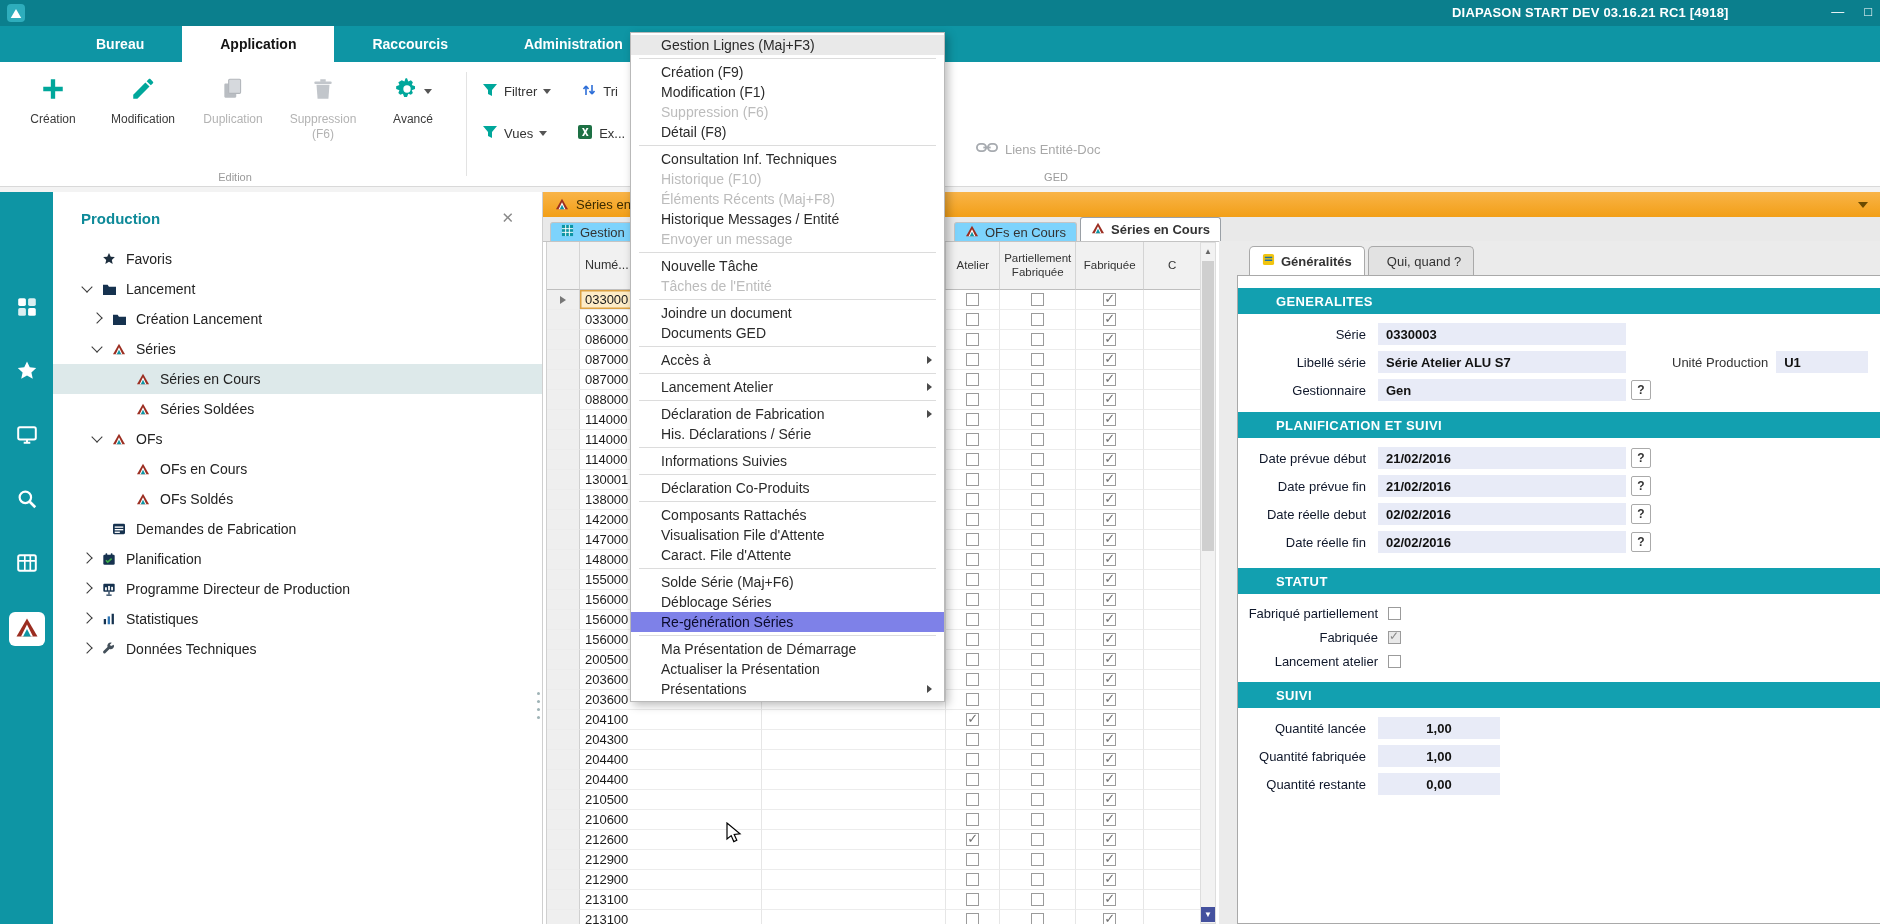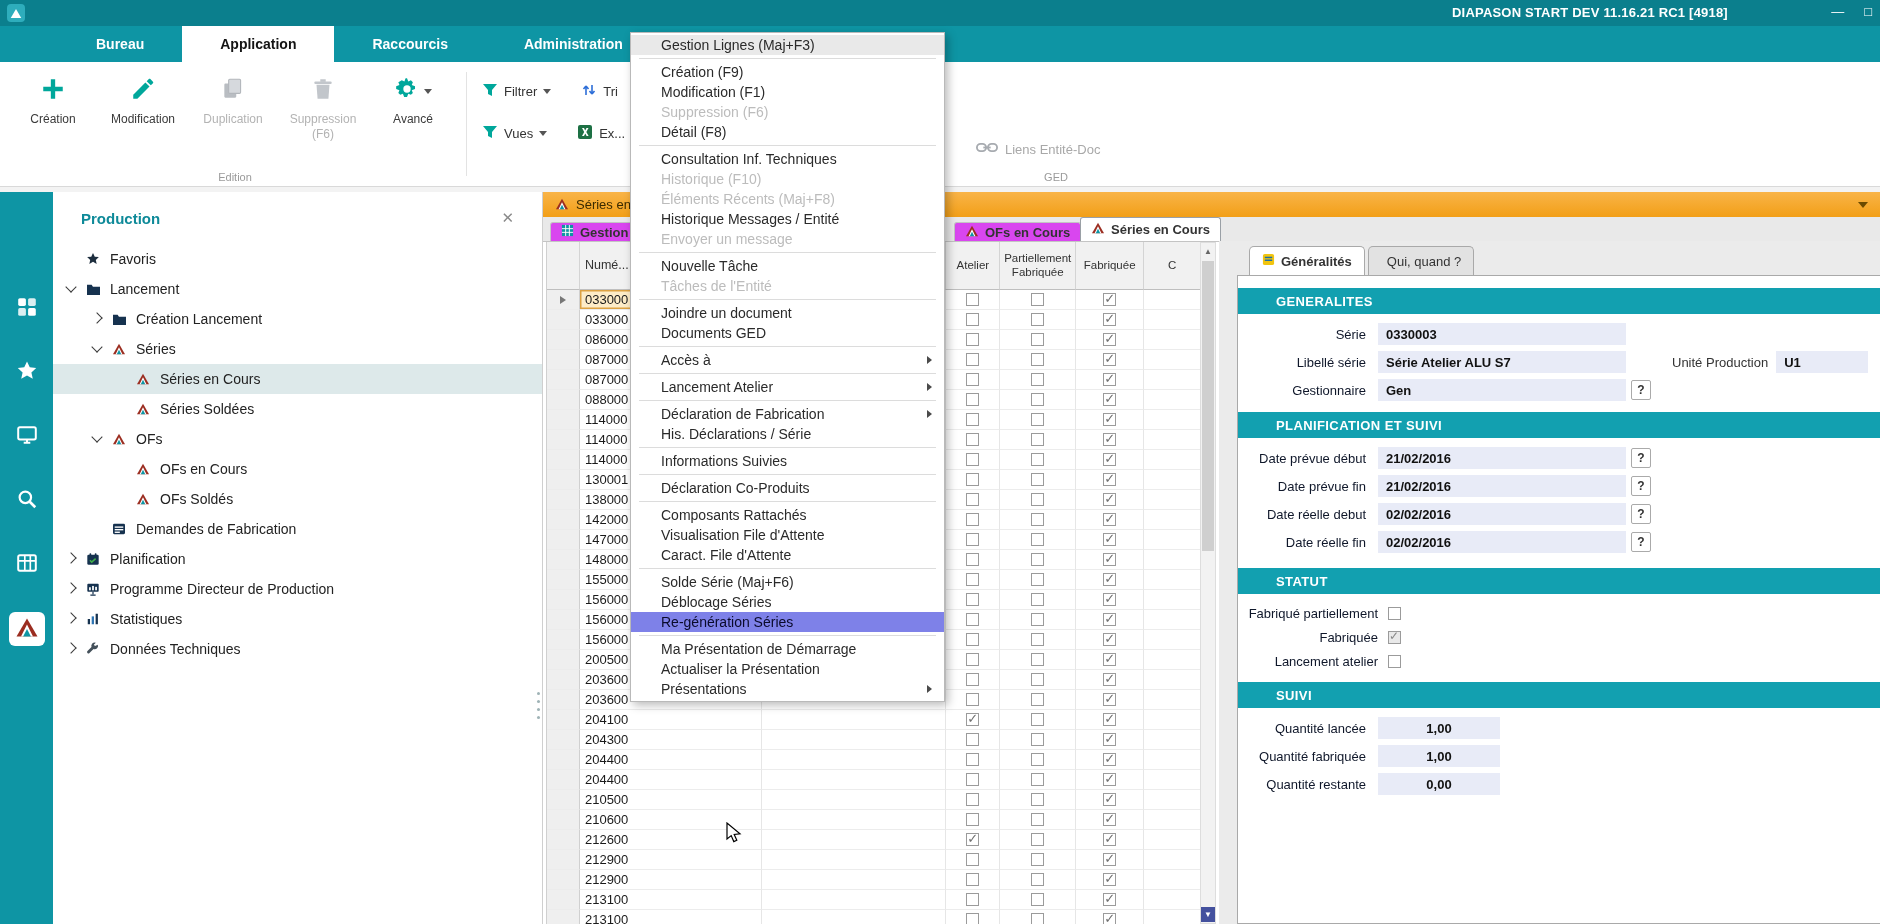--- a/index.html
+++ b/index.html
@@ -54,35 +54,35 @@
   .titem{height:30px;display:flex;align-items:center;font-size:14px;color:#222;}
   .titem.sel{background:#dde9ea;}
   .chevbox{width:20px;display:flex;justify-content:center;flex:none;}
   .chev{width:7px;height:7px;border-right:1.8px solid #3a3a3a;border-bottom:1.8px solid #3a3a3a;
         transform:rotate(-45deg);margin-top:-2px;}
   .chev.down{transform:rotate(45deg);margin-top:-4px;}
   .chev.hide{visibility:hidden;}
   .ticon{width:24px;display:flex;justify-content:center;flex:none;}
   .ticon svg{display:block;}
   .tlabel{margin-left:5px;white-space:nowrap;}
-  .lv0{padding-left:8px}.lv1{padding-left:34px}.lv2{padding-left:58px}
+  .lv0{padding-left:24px}.lv1{padding-left:34px}.lv2{padding-left:58px}
   .grip{position:absolute;right:2px;top:500px;width:3px;height:3px;border-radius:50%;background:#9fb3b6;
         box-shadow:0 8px 0 #9fb3b6,0 16px 0 #9fb3b6,0 24px 0 #9fb3b6;}
 
   
   .winbar{position:absolute;left:543px;top:192px;right:0;height:25px;background:linear-gradient(#f9b448,#f29f17);
           display:flex;align-items:center;padding:0 12px;box-sizing:border-box;}
   .winbar-title{font-size:13px;color:#3a2a00;margin-left:7px;}
   .winbar-chev{margin-left:auto;width:0;height:0;border-left:5px solid transparent;border-right:5px solid transparent;
                border-top:6px solid #6b4a00;}
 
   
   .doctabs{position:absolute;left:543px;top:217px;right:0;height:25px;background:#e9e9e9;border-bottom:1px solid #c4c4c4;box-sizing:border-box;}
   .dtab{position:absolute;top:5px;bottom:0;display:flex;align-items:center;gap:6px;padding:0 10px;font-size:13px;
-        color:#333;background:#d946ef;border:1px solid #c4c4c4;border-bottom:none;border-radius:3px 3px 0 0;white-space:nowrap;font-weight:bold;}
+        color:#333;background:#7dd3fc;border:1px solid #c4c4c4;border-bottom:none;border-radius:3px 3px 0 0;white-space:nowrap;}
   .dtab.active{background:#fff;font-weight:bold;top:0;border-color:#9aa0a6;}
   .doctabs div.dtab:nth-of-type(1){left:7px;}
   .doctabs div.dtab:nth-of-type(2){left:411px;}
   .doctabs div.dtab:nth-of-type(3){left:537px;}
 
   
   .tablewrap{position:absolute;left:546px;top:242px;bottom:0;width:654px;background:#fff;border-left:1px solid #d0d0d0;box-sizing:border-box;}
   .thead{display:flex;height:48px;}
   .th{display:flex;align-items:center;justify-content:center;font-size:11.5px;color:#333;text-align:center;
       background:#f1f1f1;border-right:1px solid #d4d4d4;border-bottom:1px solid #bfbfbf;box-sizing:border-box;line-height:1.2;}
@@ -149,21 +149,21 @@
 <body>
 
 <div class="screen">
 
   <div class="titlebar">
     <span class="applogo">
         <svg viewBox="0 0 16 14" width="12" height="11">
           <path d="M8 1L15 13H1L8 1z" fill="#fff"></path>
         </svg>
       </span>
-    <span class="title-text">DIAPASON START DEV 11.16.21 RC1 [4918]</span>
+    <span class="title-text">DIAPASON START DEV 03.16.21 RC1 [4918]</span>
     <span class="win-controls">
       <span>—</span>
       <span>□</span>
     </span>
   </div>
 
   <div class="menubar">
 
       <div class="mtab">
         <span>Bureau</span>

